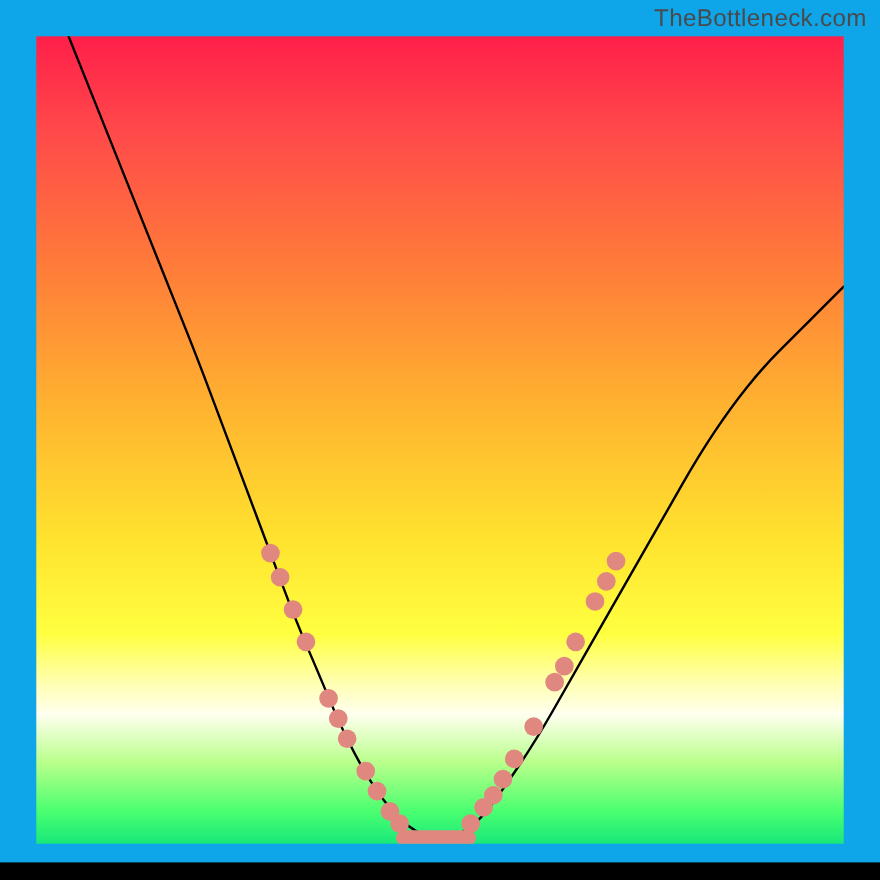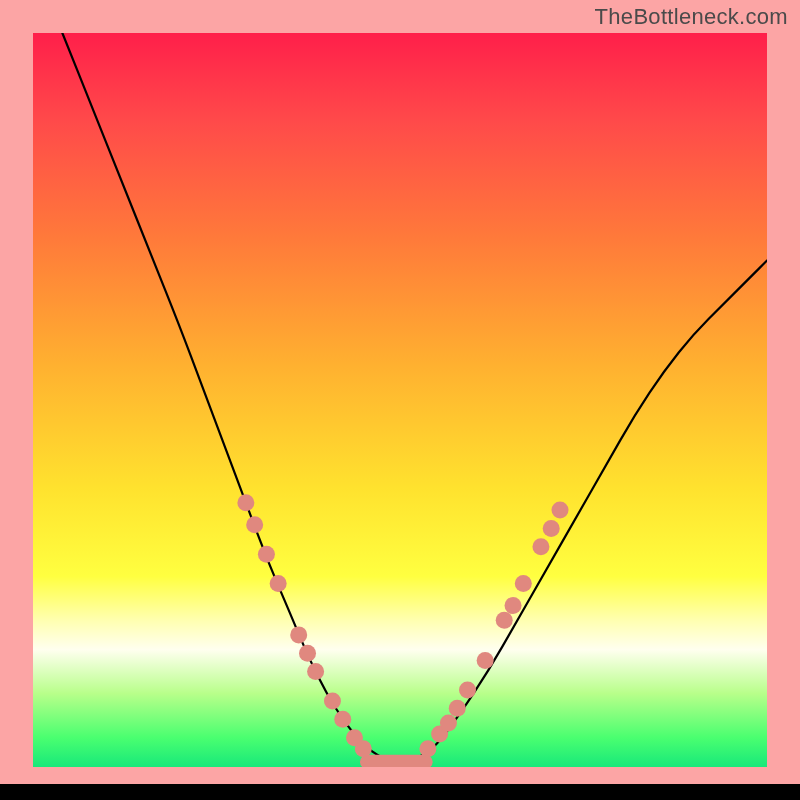--- a/index.html
+++ b/index.html
@@ -10,21 +10,21 @@
     overflow: hidden;
     background: #000;
     font-family: Arial, Helvetica, sans-serif;
   }
   .frame {
     position: absolute;
     left: 0;
     top: 0;
     width: 800px;
     height: 784px;
-    background: #fca5a5;
+    background: #0ea5e9;
   }
   .plot {
     position: absolute;
     left: 33px;
     top: 33px;
     width: 734px;
     height: 734px;
     background: linear-gradient(to bottom,
       #ff1f4a 0%,
       #ff4a4a 12%,

